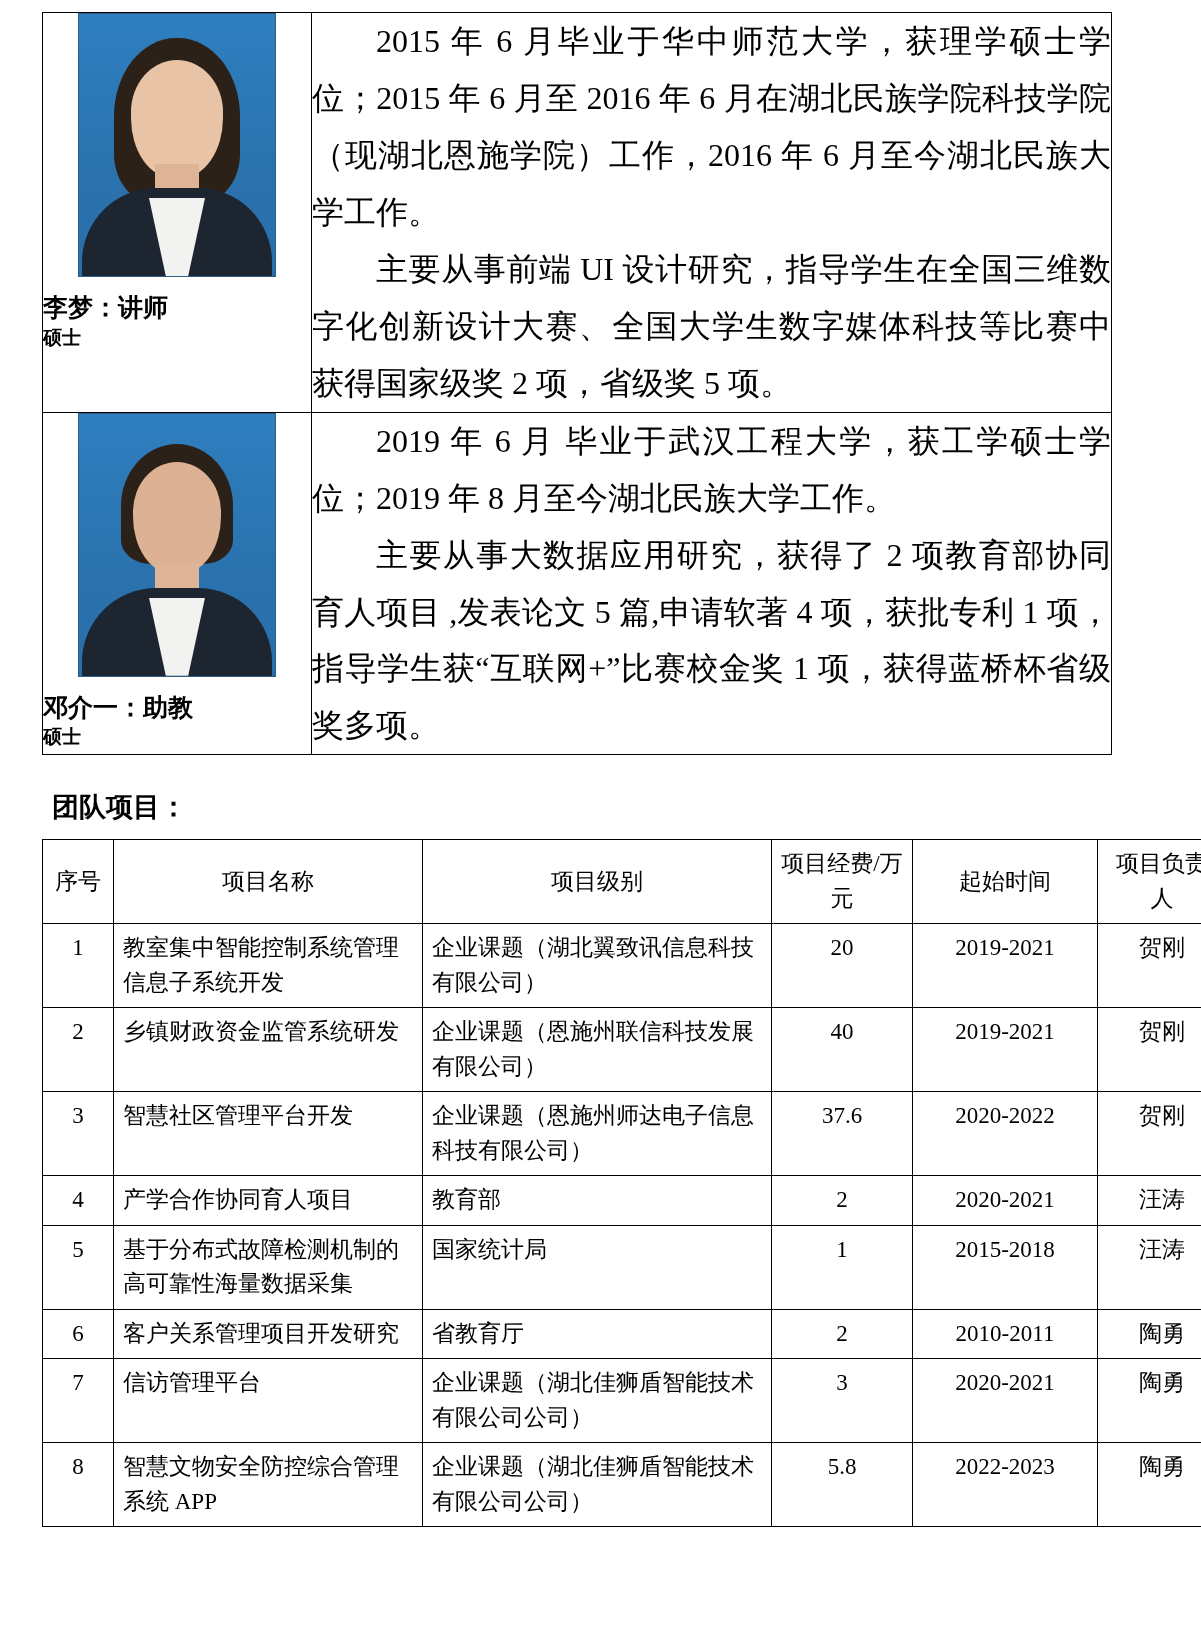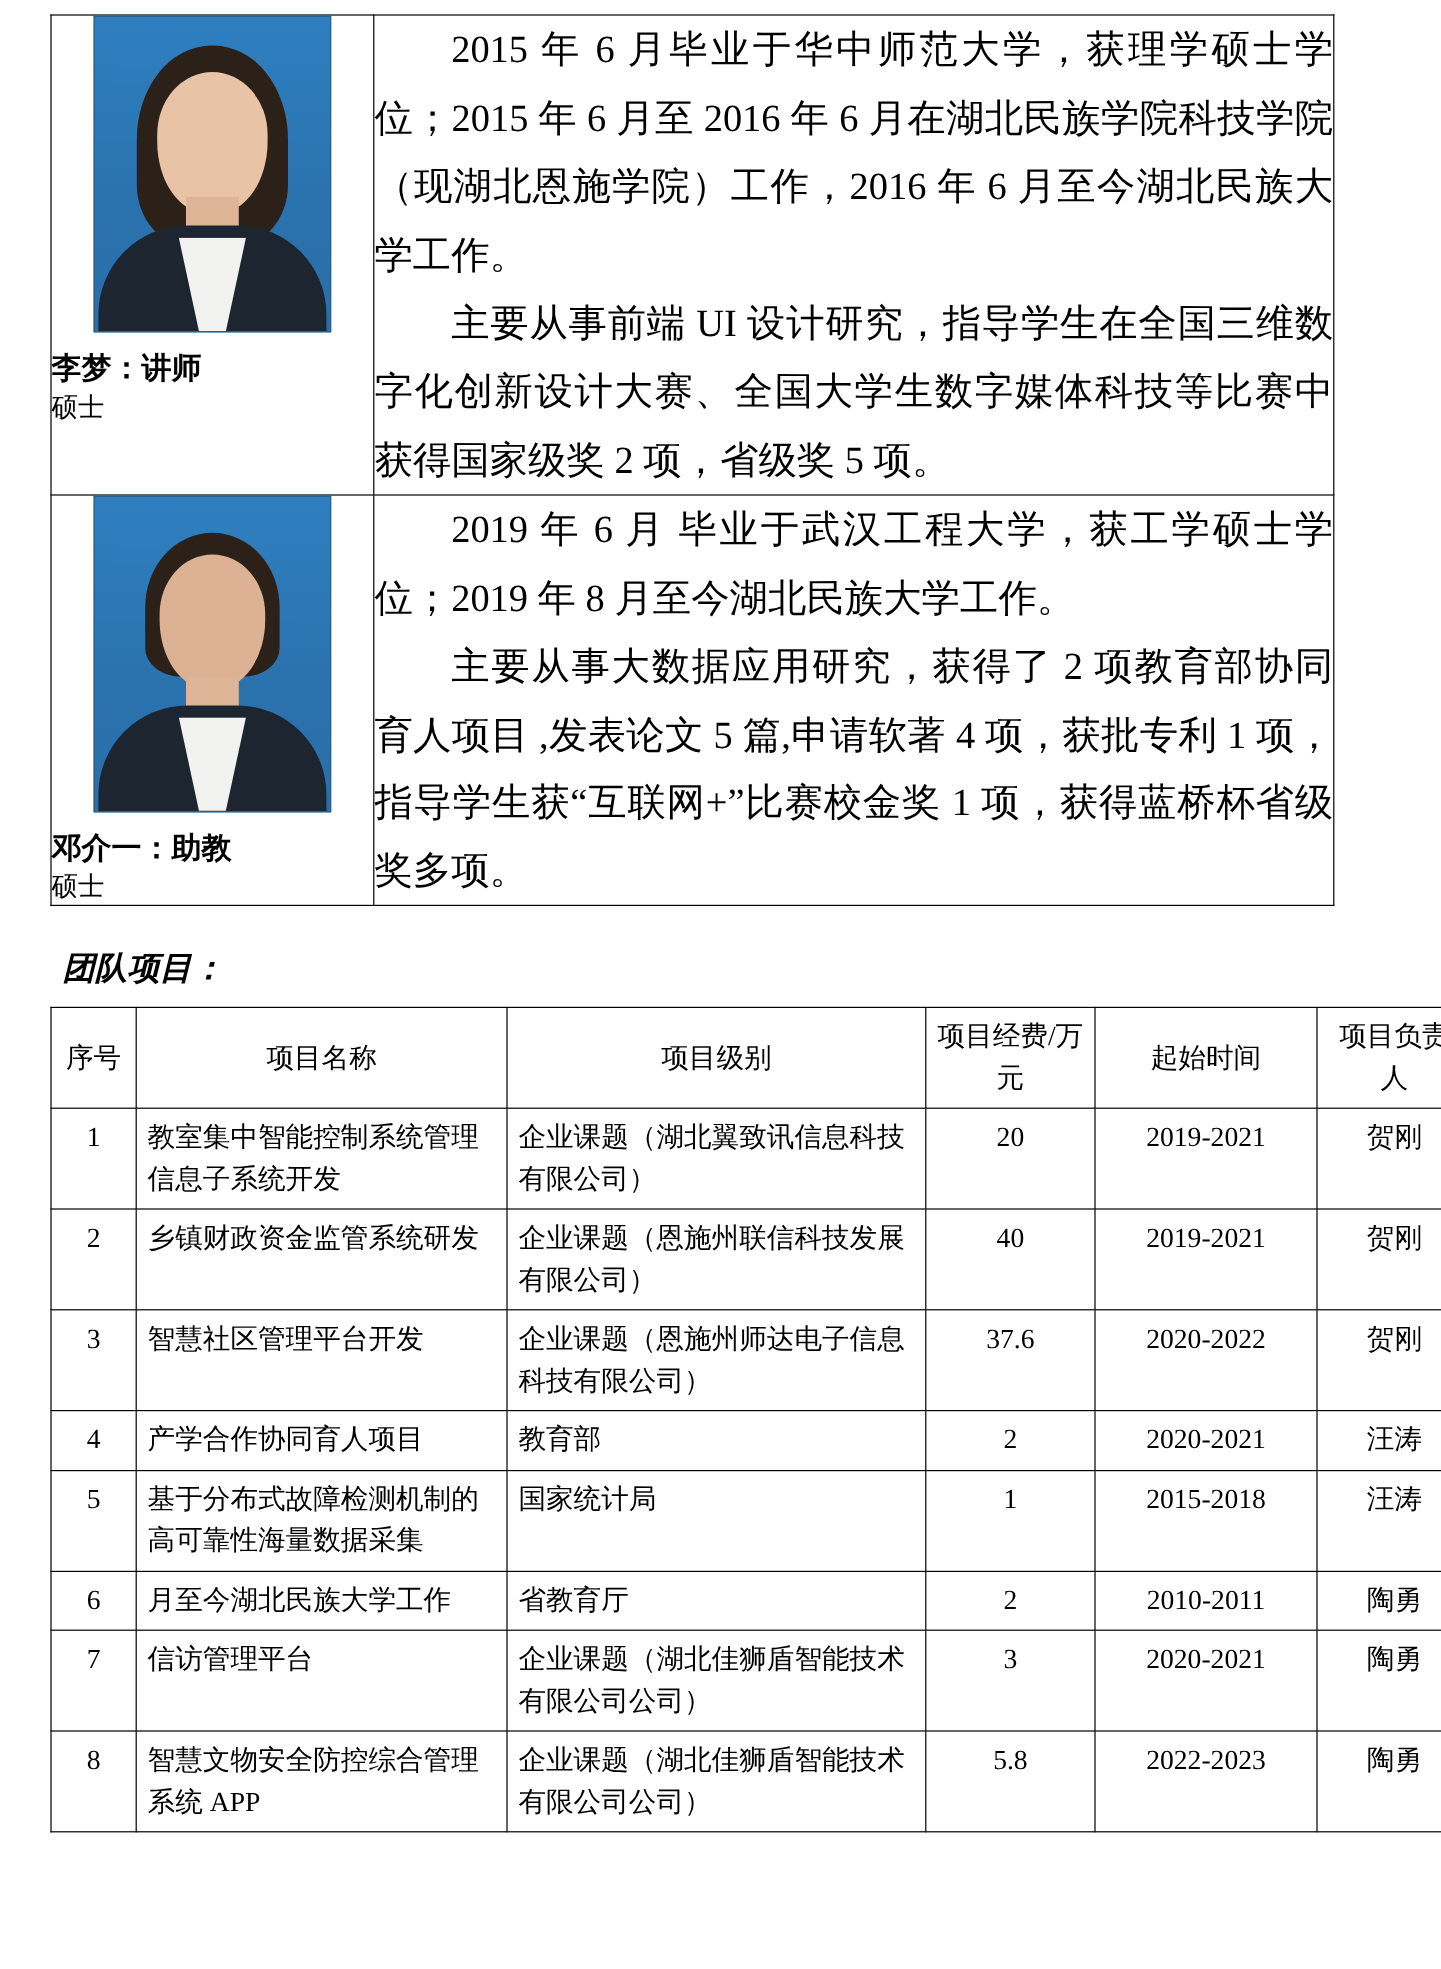--- a/index.html
+++ b/index.html
@@ -112,42 +112,41 @@
   }
   .bio-name {
     font-family: "Liberation Sans", "DejaVu Sans", sans-serif;
     font-size: 25px;
     font-weight: 700;
     margin-top: 14px;
     line-height: 1.35;
   }
   .bio-degree {
     font-family: "Liberation Sans", "DejaVu Sans", sans-serif;
-    font-size: 22px;
-    font-weight: 400;
+    font-size: 19px;
+    font-weight: 700;
     line-height: 1.35;
   }
   .bio-text-cell {
     padding: 18px 26px 18px 22px;
     font-size: 32px;
     line-height: 1.78;
     text-align: justify;
   }
   .bio-text-cell p {
     margin: 0;
     text-indent: 2em;
   }
 
   
   .section-title {
     font-family: "Liberation Sans", "DejaVu Sans", sans-serif;
     font-size: 27px;
     font-weight: 700;
     margin: 34px 0 14px 52px;
-    font-style: italic;
   }
 
   
   .proj-table {
     border-collapse: collapse;
     width: 1070px;
     margin: 0 0 0 42px;
     table-layout: fixed;
     font-size: 23px;
   }
@@ -265,21 +264,21 @@
       <tr>
         <td class="col-idx td-center">5</td>
         <td class="col-name">基于分布式故障检测机制的高可靠性海量数据采集</td>
         <td class="col-level td-mid">国家统计局</td>
         <td class="col-fund td-center">1</td>
         <td class="col-time td-center">2015-2018</td>
         <td class="col-lead td-center">汪涛</td>
       </tr>
       <tr>
         <td class="col-idx td-center">6</td>
-        <td class="col-name">月至今湖北民族大学工作</td>
+        <td class="col-name">客户关系管理项目开发研究</td>
         <td class="col-level">省教育厅</td>
         <td class="col-fund td-center">2</td>
         <td class="col-time td-center">2010-2011</td>
         <td class="col-lead td-center">陶勇</td>
       </tr>
       <tr>
         <td class="col-idx td-center">7</td>
         <td class="col-name">信访管理平台</td>
         <td class="col-level">企业课题（湖北佳狮盾智能技术有限公司公司）</td>
         <td class="col-fund td-center">3</td>

